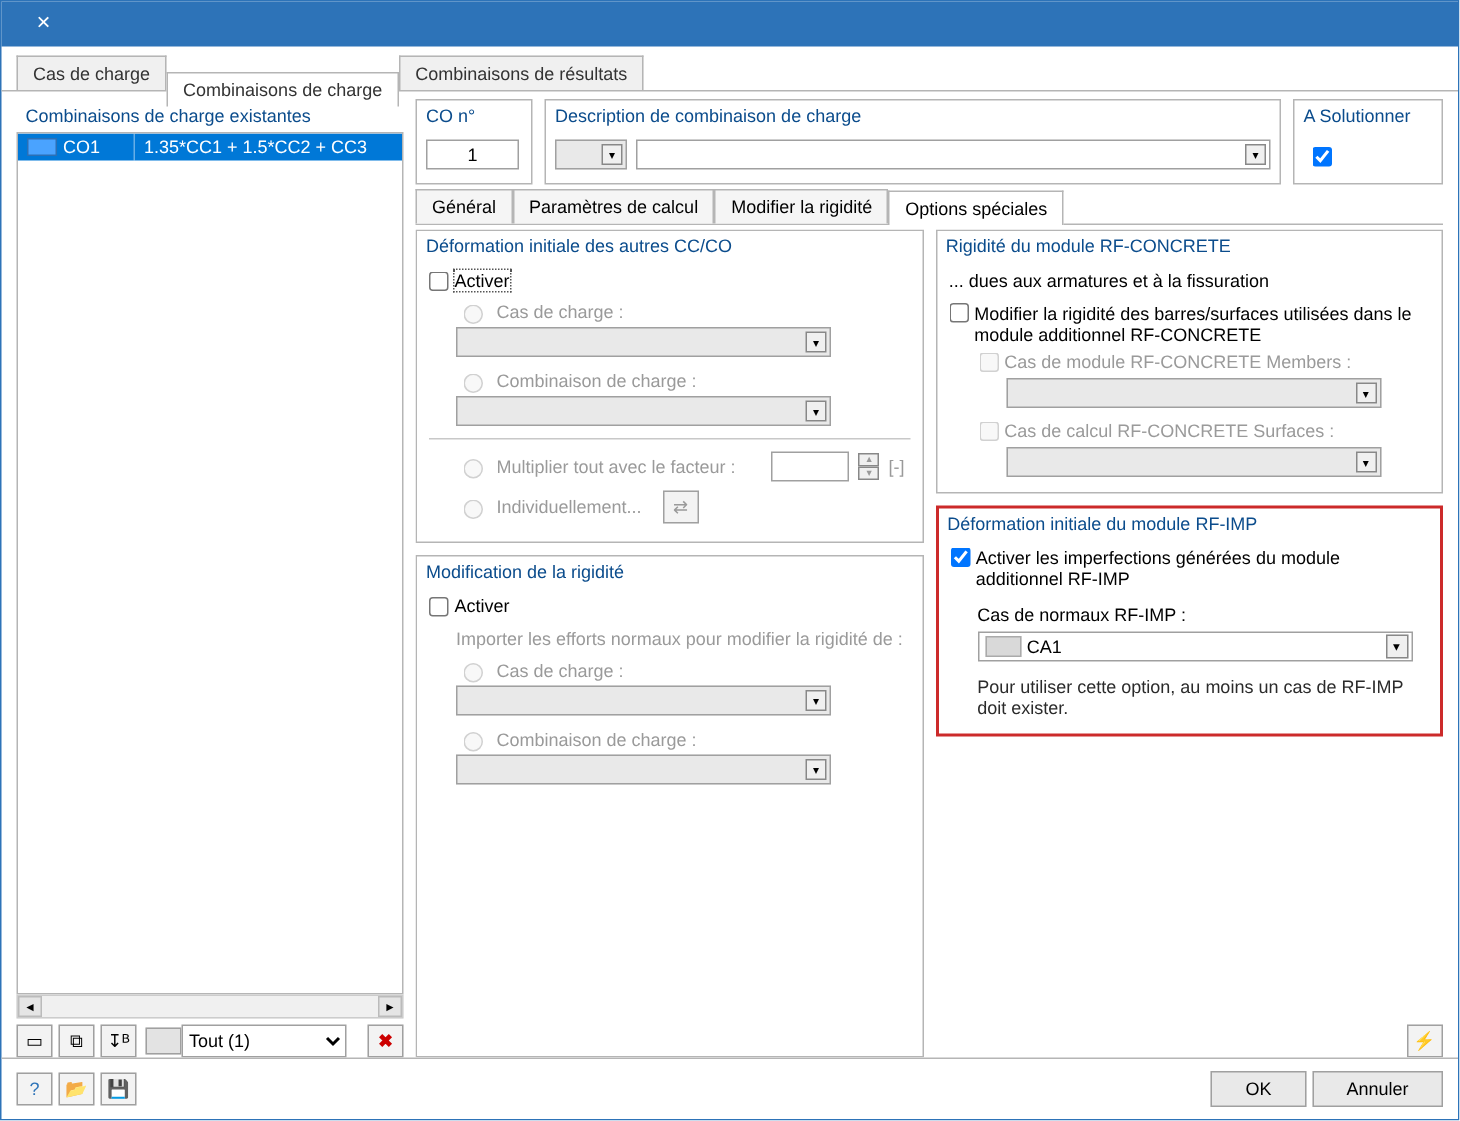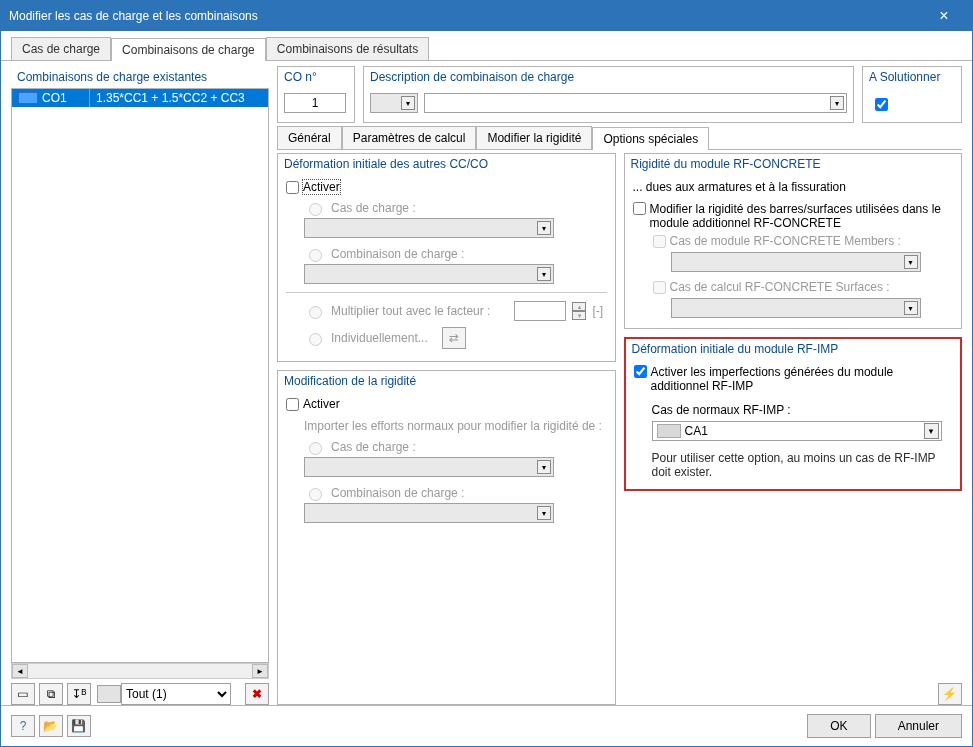--- a/index.html
+++ b/index.html
@@ -3,21 +3,21 @@
 <meta charset="utf-8">
 <style>
 * { box-sizing: border-box; font-family: "Segoe UI", Tahoma, sans-serif; font-size: 12px; }
 body { margin: 0; background: #fff; }
 .window { width: 973px; height: 747px; border: 1px solid #2d73b8; display: flex; flex-direction: column; }
 .titlebar { background: #2d73b8; color: #fff; height: 30px; display: flex; align-items: center; padding: 0 8px; }
 .titlebar .title { flex: 1; }
 .titlebar .close { width: 40px; text-align: center; cursor: pointer; font-size: 16px; }
 .tabs { display: flex; border-bottom: 1px solid #b5b5b5; margin-top: 6px; padding: 0 10px; gap: 0; }
 .tab { padding: 4px 10px; border: 1px solid #b5b5b5; border-bottom: none; background: #f0f0f0; cursor: pointer; color:#333; }
-.tab.active { background: #fff; position: relative; top: 1px; }
+.tab.active { background: #fff; position: relative; top: 11px; }
 .body { flex: 1; display: flex; padding: 5px 10px 0 10px; gap: 8px; overflow:hidden; }
 
 .leftpane { width: 258px; display:flex; flex-direction:column; }
 .group-header { color: #0b4c8c; padding: 4px 6px; font-size:12px; }
 .lefttable { flex:1; border:1px solid #b5b5b5; background:#fff; overflow:auto; }
 .lefttable .row { display:flex; height:18px; align-items:center; }
 .lefttable .row.selected { background:#0078d7; color:#fff; }
 .lefttable .c1 { width:78px; padding-left:6px; display:flex; align-items:center; gap:4px; border-right:1px solid rgba(255,255,255,.4); height:100%;}
 .lefttable .c1 .sw { width:20px; height:12px; background:#4aa3ff; border:1px solid #2b6fb5;}
 .lefttable .c2 { flex:1; padding-left:6px; }
@@ -77,21 +77,20 @@
 input[type=checkbox]{width:13px;height:13px;}
 input[type=radio]{width:13px;height:13px;}
 .dotted { outline:1px dotted #555;}
 </style>
 </head>
 <body>
 
 <div class="window">
 
   <div class="titlebar">
-    <span class="title">Modifier les cas de charge et les combinaisons</span>
     <span class="close">×</span>
   </div>
 
   <div class="tabs">
     <div class="tab">Cas de charge</div>
     <div class="tab active">Combinaisons de charge</div>
     <div class="tab">Combinaisons de résultats</div>
   </div>
 
   <div class="body">

